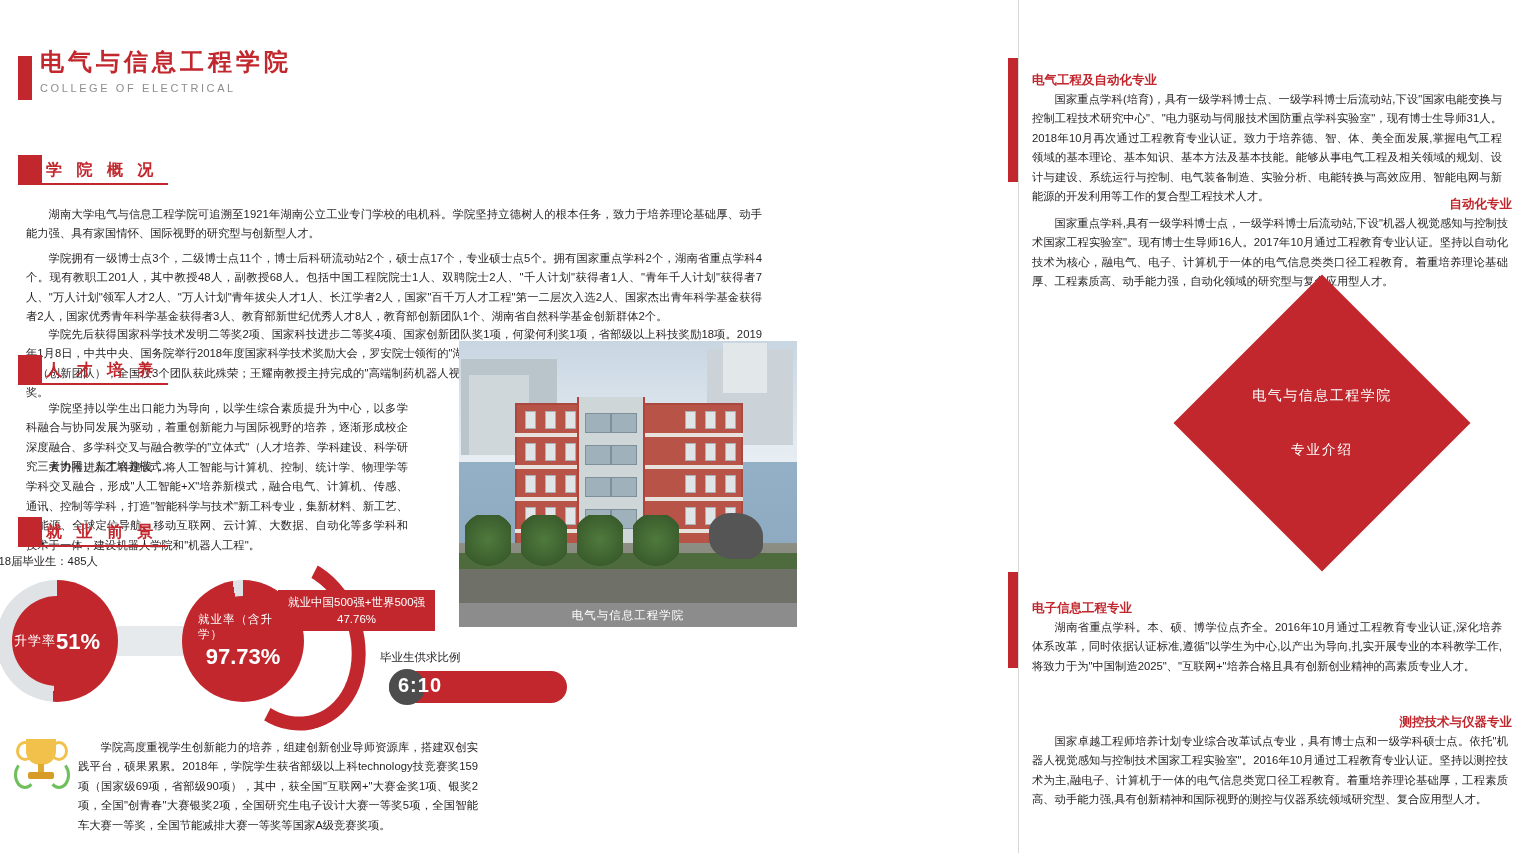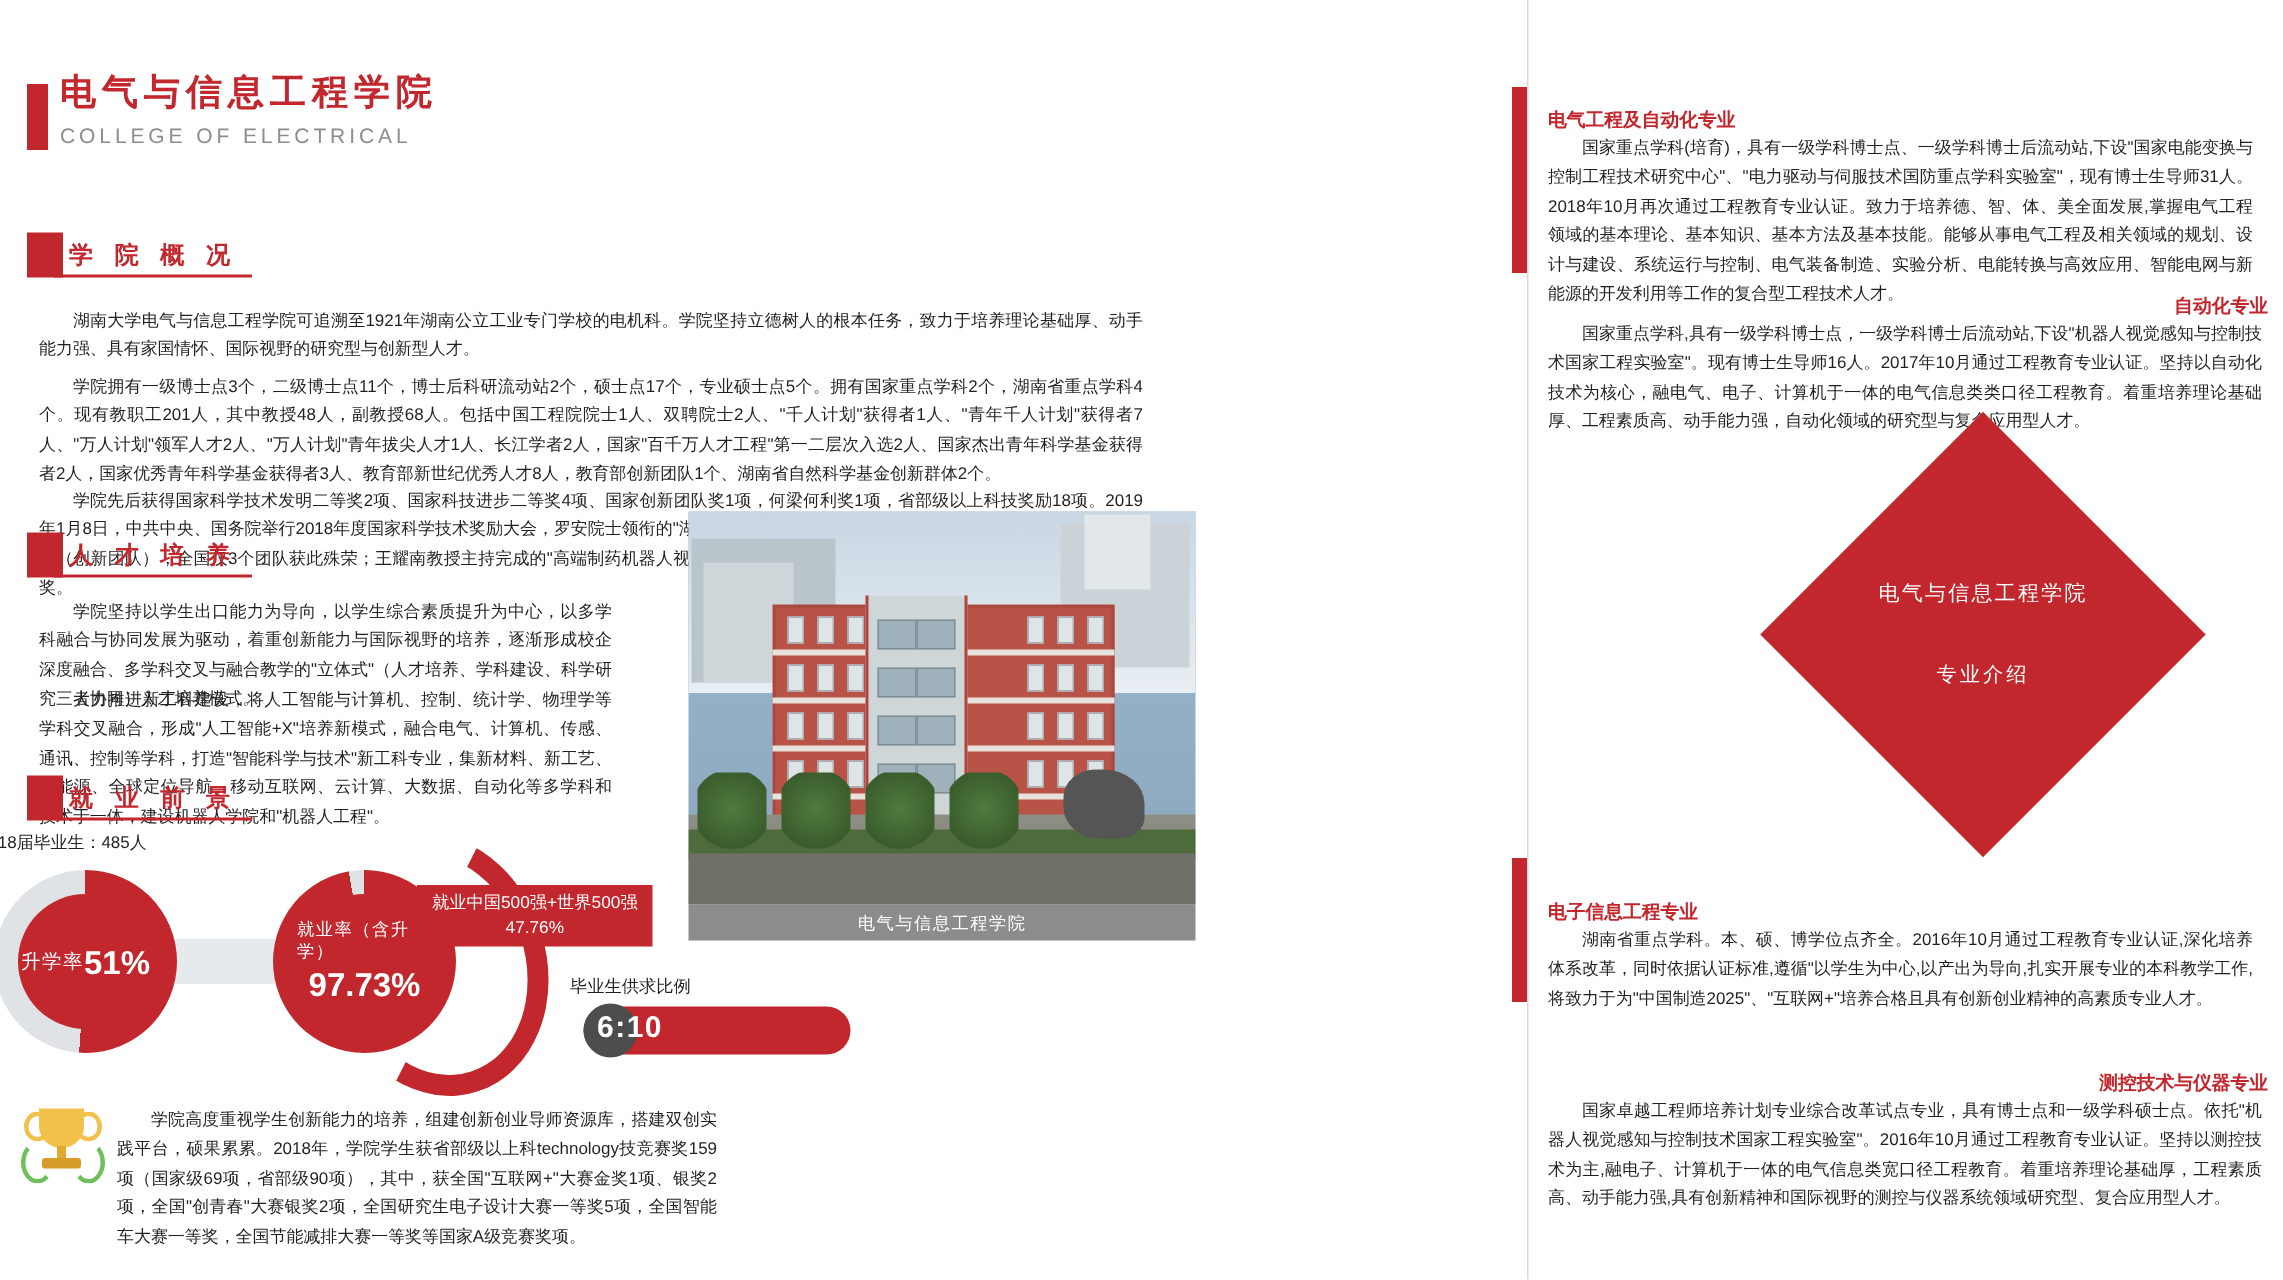--- a/index.html
+++ b/index.html
@@ -53,21 +53,21 @@
     margin-left: 22px;
     font-size: 24px;
     font-weight: bold;
     letter-spacing: 4px;
     color: #c1272d;
     line-height: 1.2;
   }
   .masthead .en {
     margin-left: 22px;
     margin-top: 3px;
-    font-size: 14px;
+    font-size: 11px;
     letter-spacing: 2.6px;
     color: #8d8d8d;
     line-height: 1.5;
     font-family: "Liberation Sans", sans-serif;
   }
 
   
   .sec-head {
     position: absolute;
     height: 30px;

